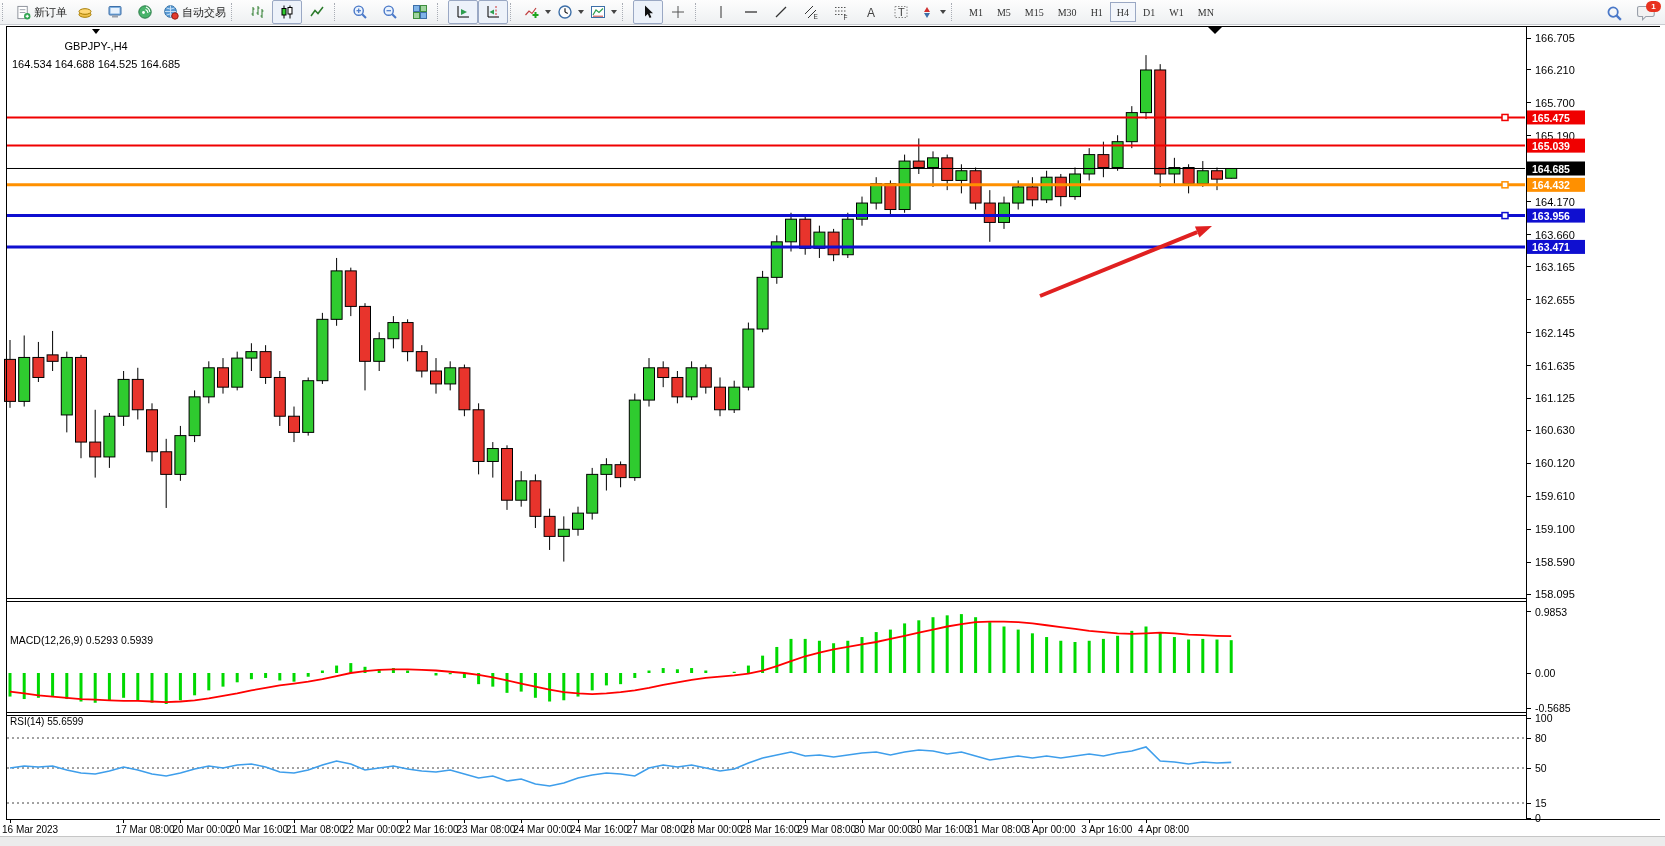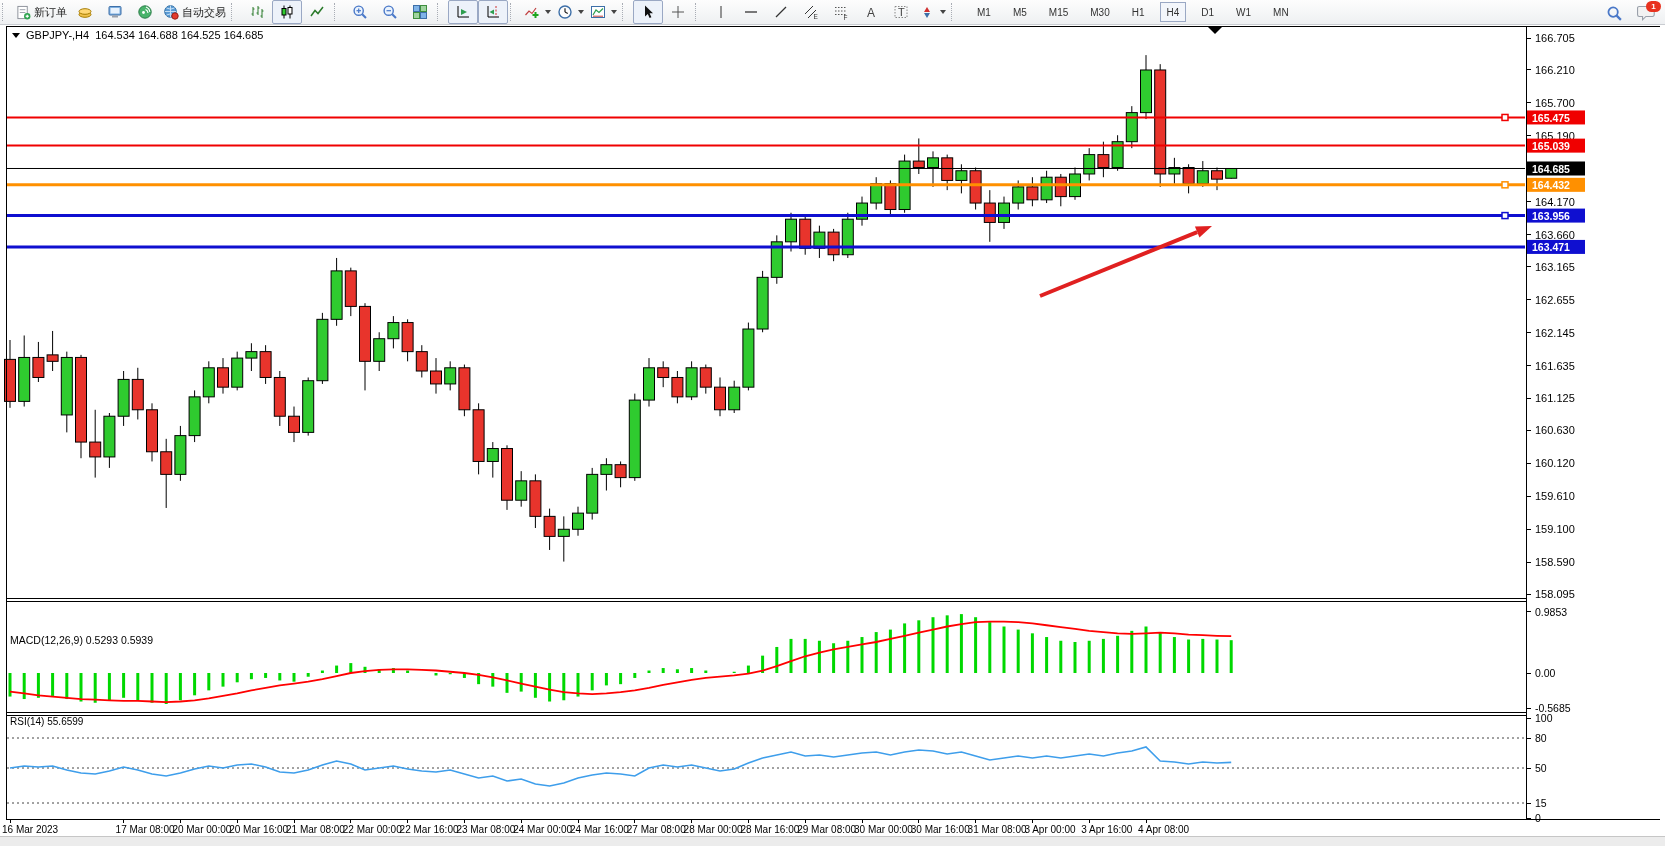--- a/index.html
+++ b/index.html
@@ -14,31 +14,31 @@
     border:1px solid transparent;border-radius:2px;padding:0 2px;gap:3px;background:transparent;
     font-family:"Liberation Sans",sans-serif;font-size:11px;color:#222;cursor:default;}
   .tbtn.on{border:1px solid #9aa8c4;background:#edf2fa;}
   .tbtn .lbl{white-space:nowrap;}
   .caret{width:0;height:0;border-left:3px solid transparent;border-right:3px solid transparent;
     border-top:4px solid #444;margin-left:2px;}
   .ic{display:block;}
   #tf-group{display:flex;align-items:center;}
   .tf{height:20px;min-width:25px;display:flex;align-items:center;justify-content:center;
     border:1px solid transparent;font-size:10px;color:#333;background:transparent;
-    font-family:Liberation Sans, sans-serif;margin-left:8px;}
+    font-family:Liberation Serif, serif;}
   .tf.on{border:1px solid #9aa8c4;background:#f3f6fb;}
   #tb-right{position:absolute;right:6px;top:1px;display:flex;align-items:center;gap:8px;}
   #notif-wrap{position:relative;width:22px;height:22px;}
   #notif-badge{position:absolute;right:-2px;top:-1px;min-width:11px;height:11px;border-radius:6px;
     background:#e8321e;color:#fff;font-size:8px;font-weight:bold;display:flex;align-items:center;
     justify-content:center;padding:0 2px;}
   
   #chartwin{position:absolute;left:0;top:25px;width:1665px;height:811px;background:#fff;}
   #chart-svg{position:absolute;left:0;top:0;}
-  .ovl{position:absolute;color:#000;font-size:11px;white-space:nowrap;z-index:4;}
+  .ovl{position:absolute;color:#000;font-size:11px;white-space:nowrap;z-index:4;flex-direction:column;}
   #hdr{left:12px;top:4px;display:flex;align-items:center;gap:6px;}
   #hdr-tri{width:0;height:0;border-left:4px solid transparent;border-right:4px solid transparent;
     border-top:5px solid #000;}
   #macd-label{left:10px;top:609px;font-size:10.5px;}
   #rsi-label{left:10px;top:691px;font-size:10px;}
   #bottomstrip{position:absolute;left:0;top:836px;width:1665px;height:10px;
     background:#ececec;border-top:1px solid #c6c6c6;}
 </style>
 </head>
 <body>

